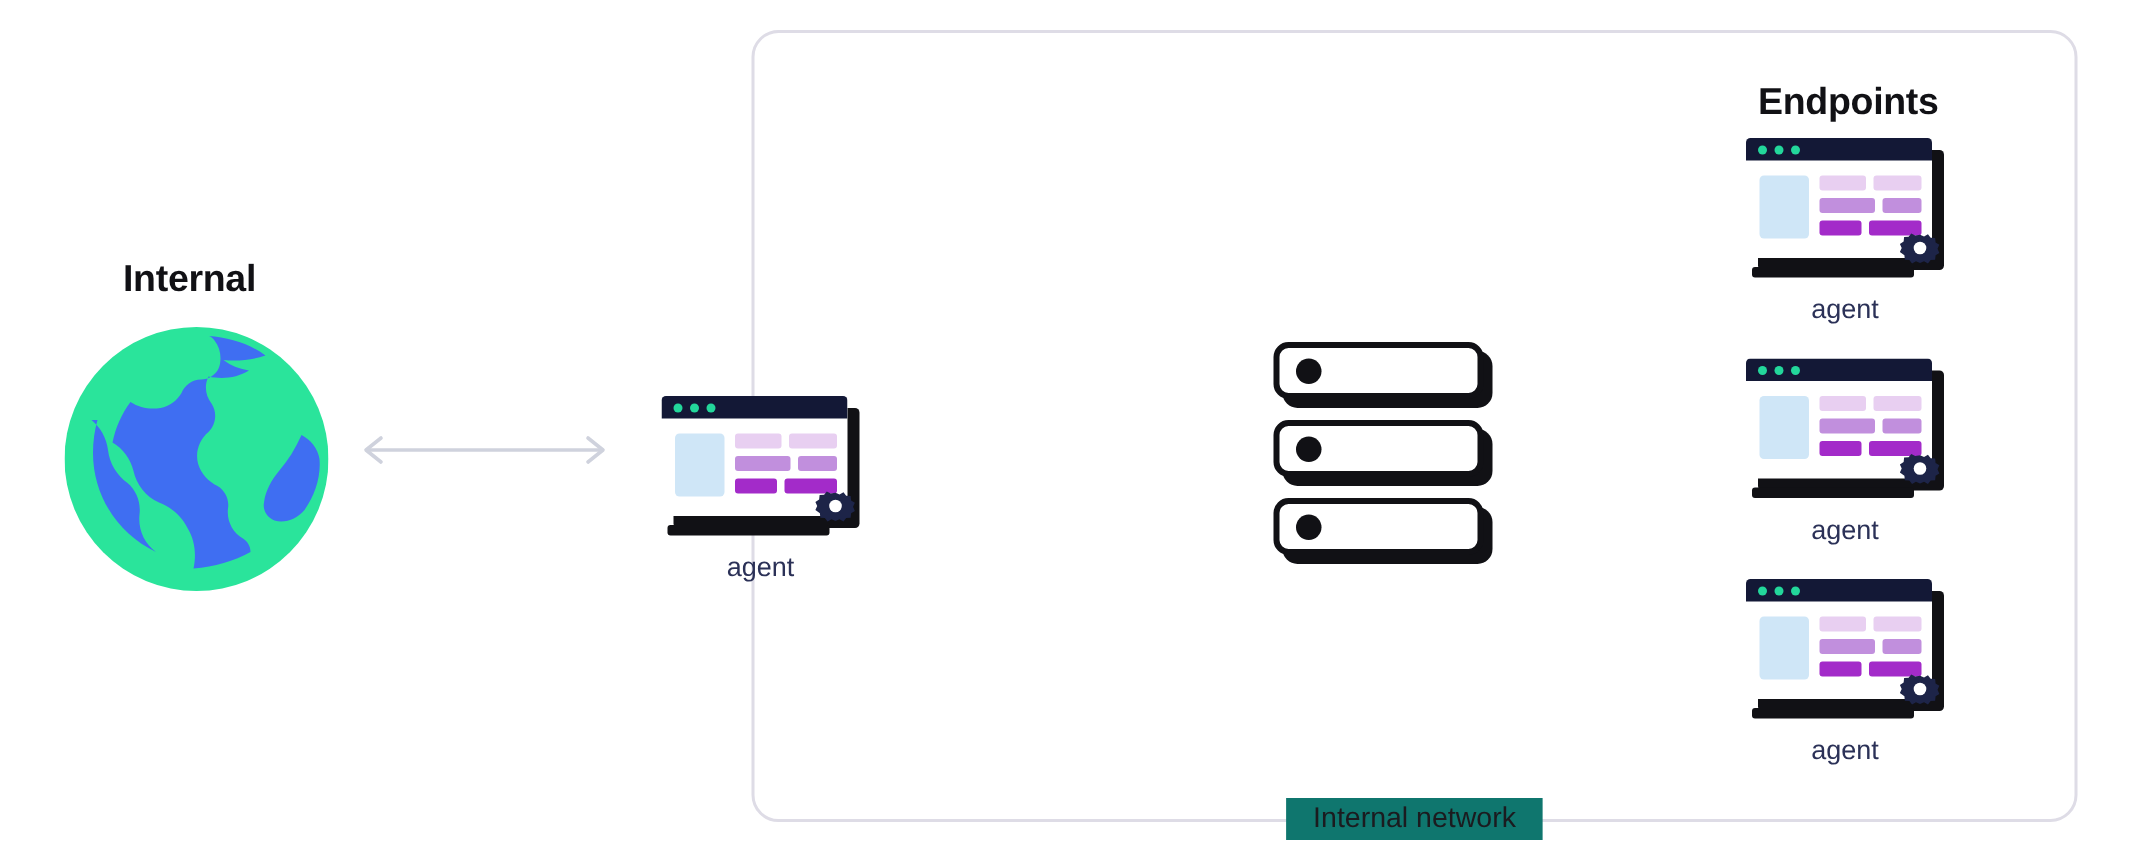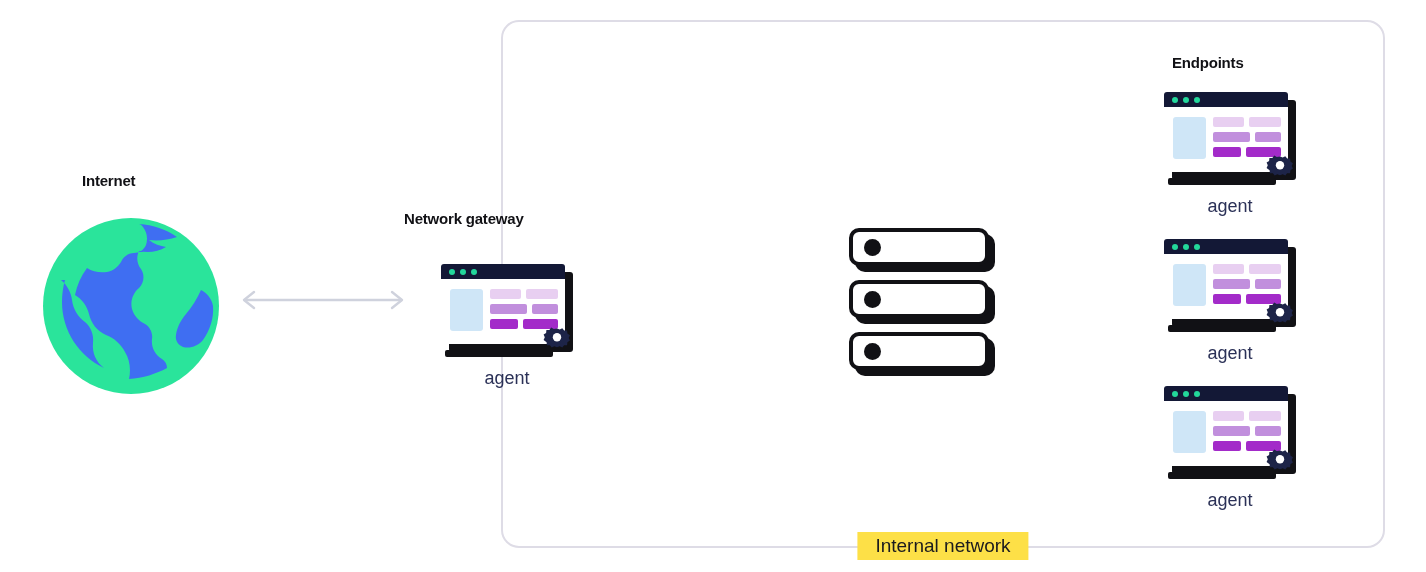--- a/index.html
+++ b/index.html
@@ -10,28 +10,28 @@
   }
   .canvas{position:absolute;inset:0;}
 
   
   .boundary{
     position:absolute;left:501px;top:20px;width:884px;height:528px;
     border:2px solid #dedce6;border-radius:18px;box-sizing:border-box;
   }
   .boundary-label{
     position:absolute;left:50%;bottom:-14px;transform:translateX(-50%);
-    background:#fde047;padding:0 18px;white-space:nowrap;
+    background:#0f766e;padding:0 18px;white-space:nowrap;
     font-size:19px;color:#1b1b1f;font-weight:400;line-height:28px;
   }
 
   
   .heading{
     position:absolute;white-space:nowrap;font-weight:700;
-    color:#111115;font-size:15px;letter-spacing:-0.2px;
+    color:#111115;font-size:25px;letter-spacing:-0.2px;
   }
   #h-internet{left:82px;top:172px;}
   #h-gateway{left:404px;top:210px;}
   #h-database{left:821px;top:184px;}
   #h-endpoints{left:1172px;top:54px;}
 
   
   .globe{position:absolute;left:43px;top:218px;width:176px;height:176px;}
 
   
@@ -96,40 +96,39 @@
 </style>
 </head>
 <body>
 
 <div class="canvas">
 
   <div class="boundary">
     <div class="boundary-label">Internal network</div>
   </div>
 
-  <div class="heading" id="h-internet">Internet</div>
+  <div class="heading" id="h-internet">Internal</div>
 
   <div class="globe">
     <svg viewBox="0 0 176 176" width="176" height="176">
       <circle cx="88" cy="88" r="88" fill="#2ae49b"></circle>
       <path fill="#3f6ef2" d="M96 6c14 1 27 5 38 13-9 3-19 4-28 3 5 4 11 6 17 7-8 5-18 6-27 4-3 6-2 13 2 18 4 6 3 14-2 19-6 5-9 13-7 21 2 7 7 12 13 15 5 3 8 9 7 15-1 8 3 16 10 20 3 2 5 5 5 9-11 6-24 10-38 11 2-9 1-19-4-27-4-8-11-14-19-17-9-4-15-12-17-21-2-8-7-15-14-19 2-10 6-19 12-27 6 4 13 5 20 4 6-1 11-5 14-10 2-5 7-9 13-9 5 0 10-3 12-8 2-6 1-13-3-18 0 0-2-3-4-3z"></path>
       <path fill="#3f6ef2" d="M18 62c6 5 10 12 11 20 1 9 6 17 13 22 6 5 9 13 8 21-1 10 3 19 11 25-25-12-42-37-42-66 0-8 1-15 3-22h-4z"></path>
       <path fill="#3f6ef2" d="M158 72c6 3 11 9 12 16 1 12-3 24-10 34-5 6-13 9-20 7-5-2-8-7-7-12 1-8 5-15 10-21 6-7 11-15 15-24z"></path>
     </svg>
   </div>
 
   <div class="arrow-wrap">
     <svg viewBox="0 0 170 24" width="170" height="24">
       <line x1="6" y1="12" x2="164" y2="12" stroke="#cfd2dd" stroke-width="2.4"></line>
       <polyline points="16,4 6,12 16,20" fill="none" stroke="#cfd2dd" stroke-width="2.4" stroke-linecap="round" stroke-linejoin="round"></polyline>
       <polyline points="154,4 164,12 154,20" fill="none" stroke="#cfd2dd" stroke-width="2.4" stroke-linecap="round" stroke-linejoin="round"></polyline>
     </svg>
   </div>
 
-  <div class="heading" id="h-gateway">Network gateway</div>
 
   <div class="agent-node" id="node-gateway">
     <div class="win">
       <div class="win-shadow"></div>
       <div class="win-body">
         <div class="win-bar">
           <span class="dot"></span>
           <span class="dot"></span>
           <span class="dot"></span>
         </div>

